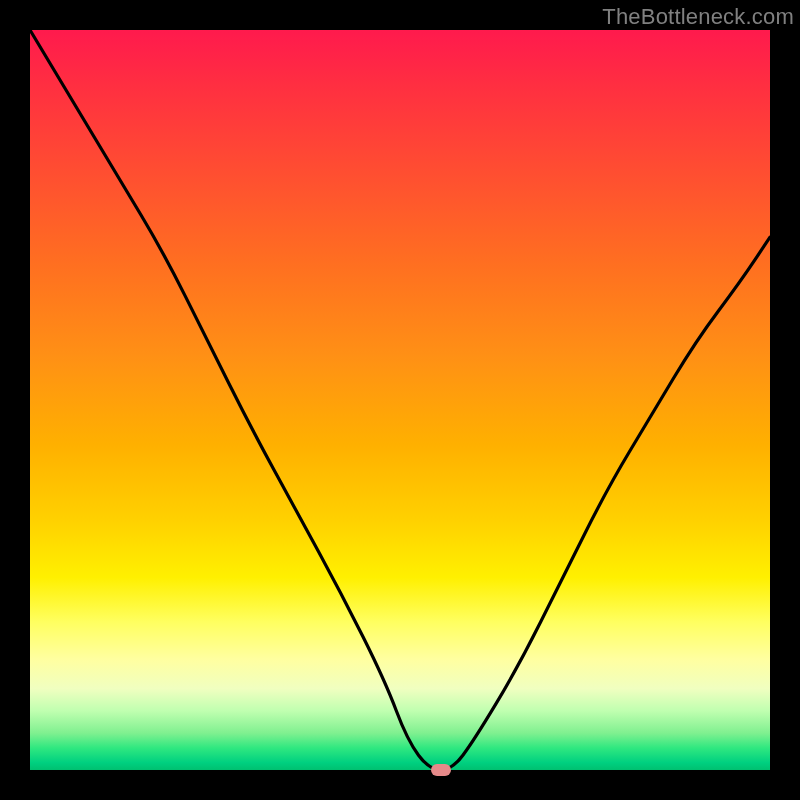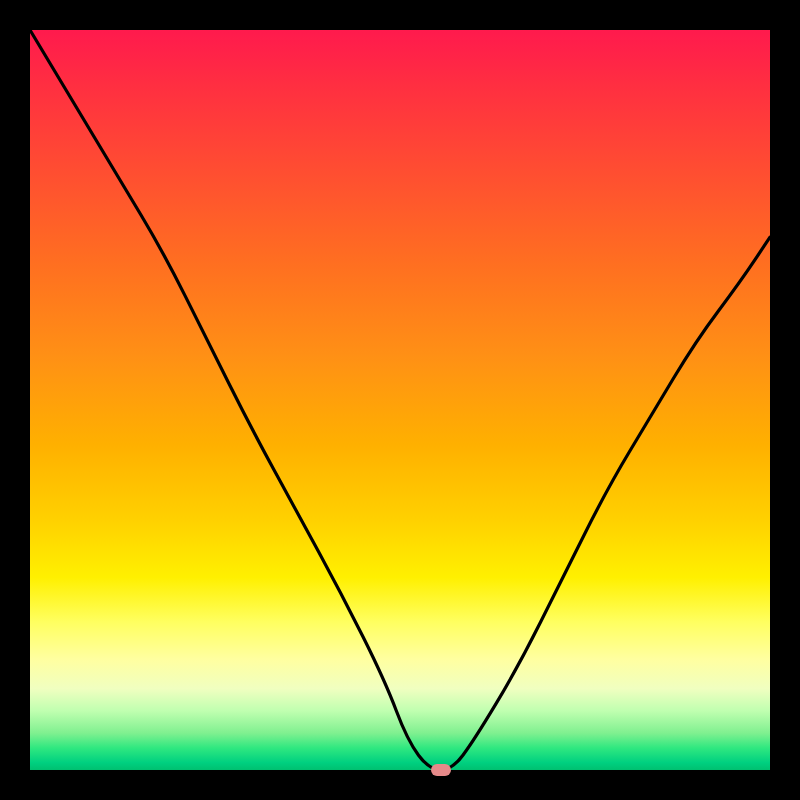--- a/index.html
+++ b/index.html
@@ -73,13 +73,14 @@
 
   <div class="plot-area">
 
     <svg class="curve" viewBox="0 0 740 740" preserveAspectRatio="none">
       <path id="curve-path" d="M 0 0 Q 44.4 74 66.6 111 Q 88.8 148 111 185 Q 133.2 222 155.39999999999998 266.4 Q 177.6 310.8 199.8 355.2 Q 222 399.59999999999997 244.2 440.29999999999995 Q 266.4 481 288.6 521.7 Q 310.8 562.4 333 606.8 Q 355.2 651.2 366.3 680.8 Q 377.40000000000003 710.4 388.5 725.2 Q 399.6 740 410.7 740 Q 421.79999999999995 740 432.9 725.2 Q 444 710.4 466.20000000000005 673.4 Q 488.40000000000003 636.4 510.6 592 Q 532.8 547.6 555 503.20000000000005 Q 577.2 458.8 599.4000000000001 421.8 Q 621.6 384.8 643.8 347.8 Q 666 310.8 688.2 281.2 Q 710.4 251.59999999999997 725.2 229.4 T 740 207.20000000000005" fill="none" stroke="#000000" stroke-width="3.2" stroke-linecap="round" stroke-linejoin="round"></path>
     </svg>
 
     <div class="marker" id="marker" style="left: 400.7px; top: 734px; background: rgb(230, 138, 138);"></div>
   </div>
 
+  <div class="attribution">TheBottleneck.com</div>
 </div>
 
 </body></html>

